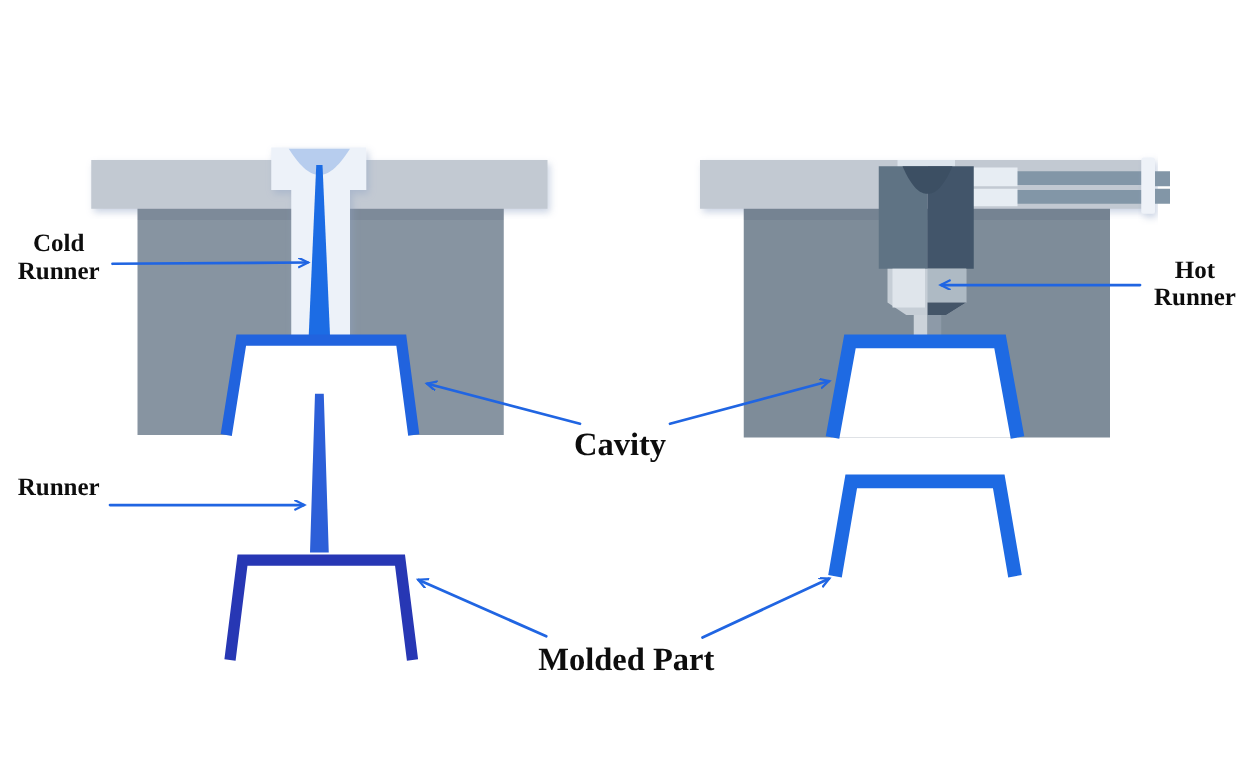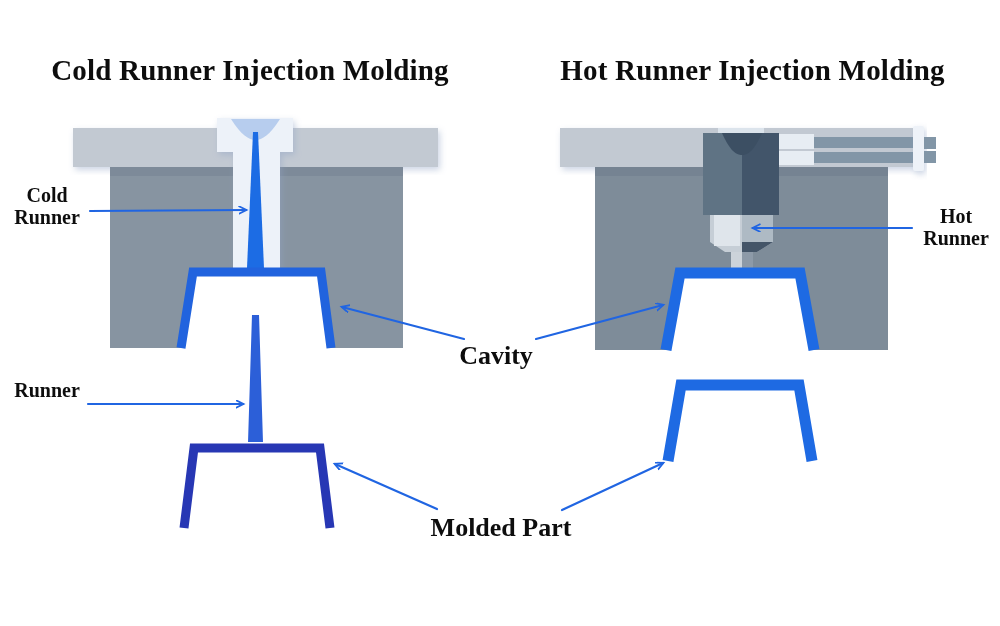--- a/index.html
+++ b/index.html
@@ -89,22 +89,20 @@
 
     <line class="arrow" x1="90" y1="211" x2="246" y2="210" marker-end="url(#ah)"></line>
     <line class="arrow" x1="88" y1="404" x2="243" y2="404" marker-end="url(#ah)"></line>
     <line class="arrow" x1="464" y1="339" x2="342" y2="307" marker-end="url(#ah)"></line>
     <line class="arrow" x1="536" y1="339" x2="663" y2="305" marker-end="url(#ah)"></line>
     <line class="arrow" x1="437" y1="509" x2="335" y2="464" marker-end="url(#ah)"></line>
     <line class="arrow" x1="562" y1="510" x2="663" y2="463" marker-end="url(#ah)"></line>
     <line class="arrow" x1="912" y1="228" x2="753" y2="228" marker-end="url(#ah)"></line>
   </svg>
 
-  <div class="lbl title" style="left:30px;top:55px;width:440px;">Cold Runner Injection Molding</div>
-  <div class="lbl title" style="left:535px;top:55px;width:435px;">Hot Runner Injection Molding</div>
 
   <div class="lbl small-lbl" style="left:2px;top:185px;width:90px;">
     <div>Cold</div>
     <div>Runner</div>
   </div>
 
   <div class="lbl small-lbl" style="left:2px;top:380px;width:90px;">Runner</div>
 
   <div class="lbl small-lbl" style="left:912px;top:206px;width:88px;font-size:20px;">
     <div>Hot</div>

